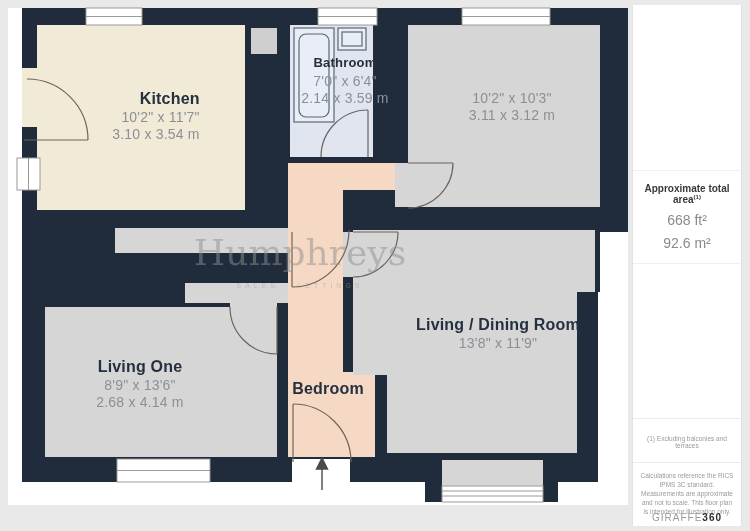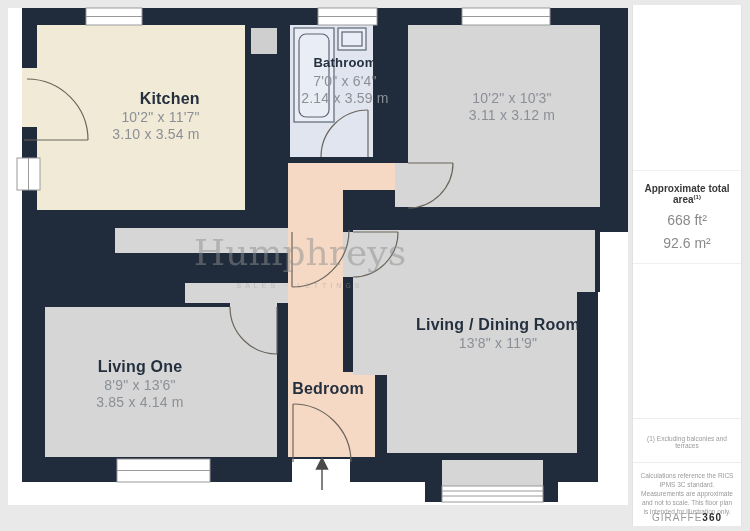--- a/index.html
+++ b/index.html
@@ -154,21 +154,21 @@
     <div class="room-dims">7'0" x 6'4"</div>
     <div class="room-dims">2.14 x 3.59 m</div>
   </div>
   <div class="room-label" style="left:512px;top:107px;">
     <div class="room-dims">10'2" x 10'3"</div>
     <div class="room-dims">3.11 x 3.12 m</div>
   </div>
   <div class="room-label" style="left:140px;top:384px;">
     <div class="room-name">Living One</div>
     <div class="room-dims">8'9" x 13'6"</div>
-    <div class="room-dims">3.85 x 4.14 m</div>
+    <div class="room-dims">2.68 x 4.14 m</div>
   </div>
   <div class="room-label" style="left:478px;top:333px;margin-left:20px;">
     <div class="room-name">Living / Dining Room</div>
     <div class="room-dims">13'8" x 11'9"</div>
   </div>
   <div class="room-label" style="left:328px;top:389px;">
     <div class="room-name">Bedroom</div>
   </div>
 
   <div id="watermark">

